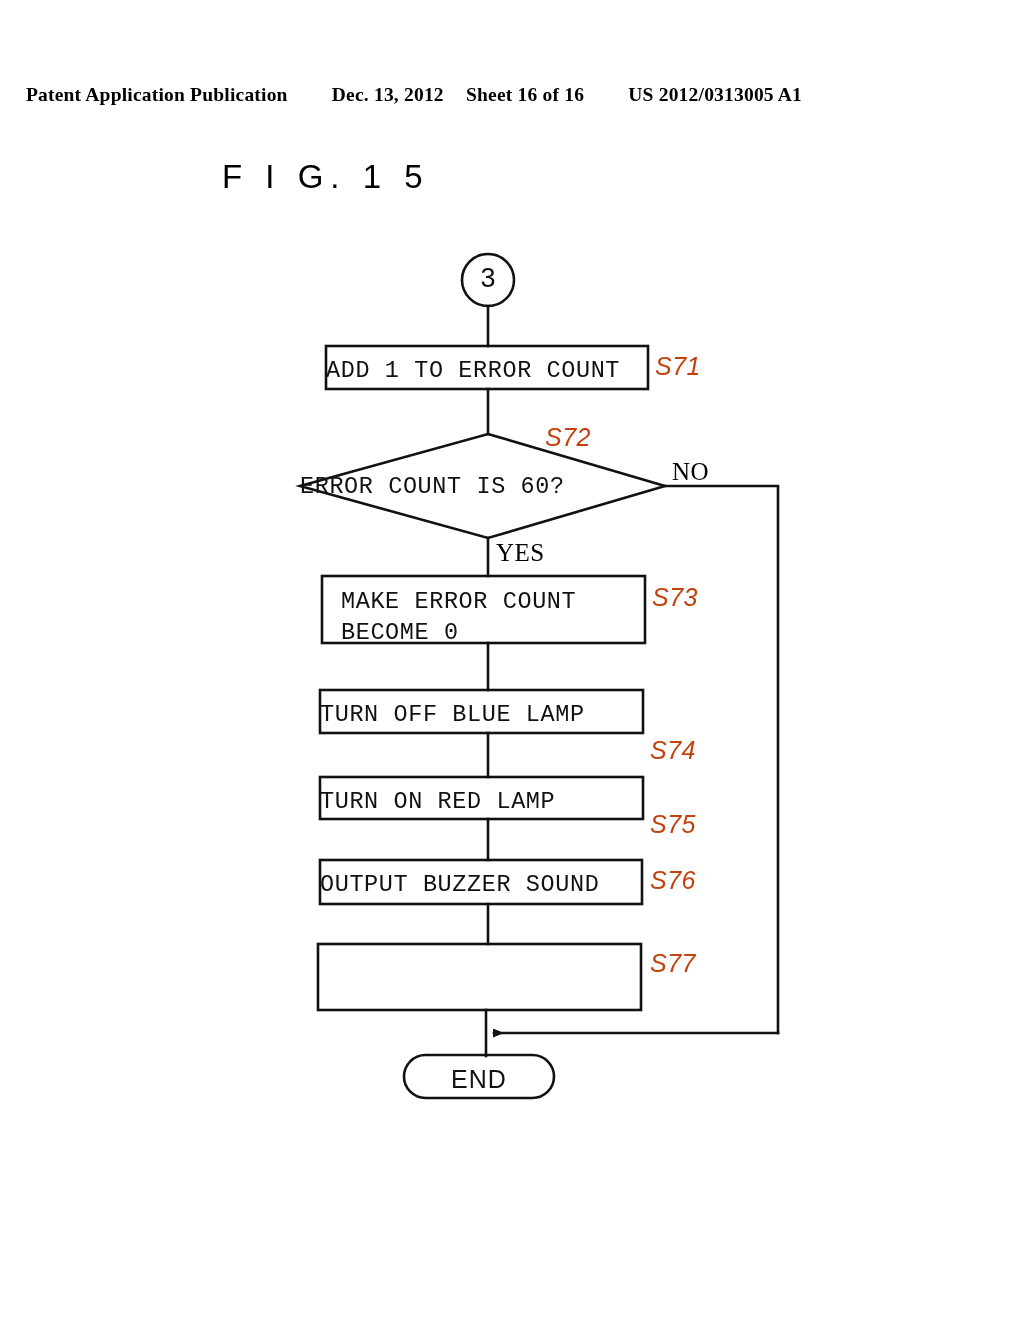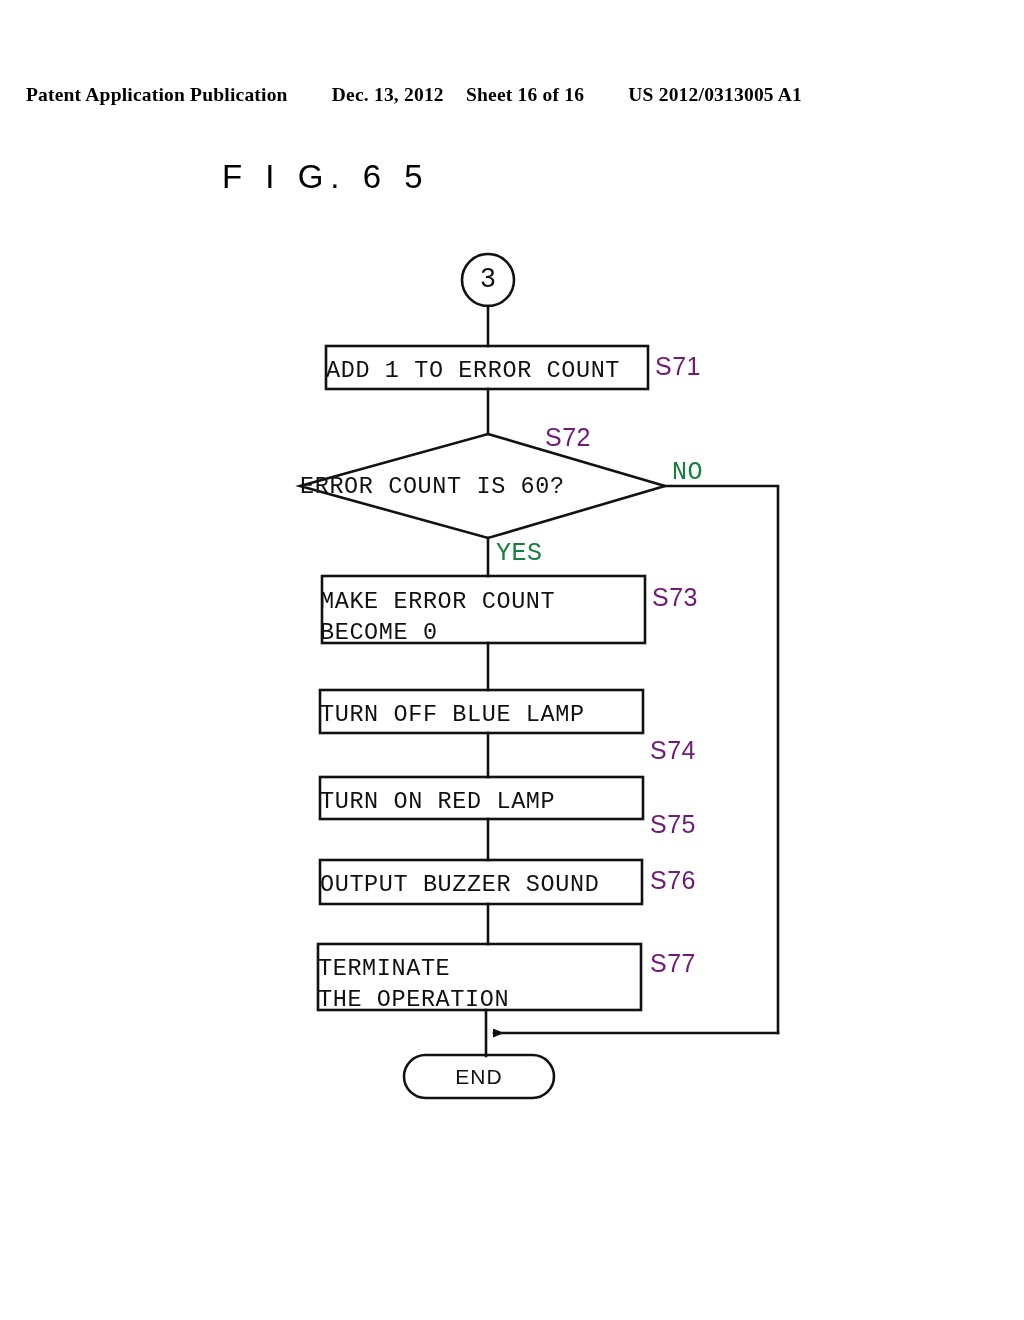--- a/index.html
+++ b/index.html
@@ -71,63 +71,64 @@
     line-height: 31px;
     color: #111;
     white-space: pre;
     pointer-events: none;
   }
   .step-label {
     position: absolute;
     font-family: "Liberation Sans", sans-serif;
     font-size: 25px;
     letter-spacing: 0.5px;
-    color: #701a75;
-    white-space: nowrap;
+    color: #c2410c;
+    white-space: nowrap;
+    font-style: italic;
   }
   .branch-label {
     position: absolute;
-    font-family: Liberation Mono, monospace;
+    font-family: Liberation Serif, serif;
     font-size: 25px;
     letter-spacing: 0.5px;
-    color: #15803d;
+    color: #000000;
     white-space: nowrap;
   }
   .connector-text {
     position: absolute;
     font-family: "Liberation Sans", sans-serif;
     font-size: 27px;
     color: #111;
     text-align: center;
     white-space: nowrap;
   }
   .term-text {
     position: absolute;
     font-family: "Liberation Sans", sans-serif;
-    font-size: 21px;
+    font-size: 25px;
     letter-spacing: 1px;
     text-align: center;
     color: #111;
     white-space: nowrap;
   }
 </style>
 </head>
 <body>
 
 <div id="page-header">
   <span class="seg">Patent Application Publication</span>
   <span class="gap-lg"></span>
   <span class="seg">Dec. 13, 2012</span>
   <span class="gap-sm"></span>
   <span class="seg">Sheet 16 of 16</span>
   <span class="gap-lg"></span>
   <span class="seg">US 2012/0313005 A1</span>
 </div>
 
-<div id="fig-title">F I G.  6 5</div>
+<div id="fig-title">F I G.  1 5</div>
 
 <div id="flowchart">
 
   <svg id="flow-svg" viewBox="0 0 1024 1320">
     <defs>
       <marker id="arrowhead" markerWidth="11" markerHeight="9" refX="10" refY="4.5" orient="auto" markerUnits="userSpaceOnUse">
         <path d="M0,4.5 L11,0 L11,9 Z" fill="#111"></path>
       </marker>
     </defs>
 
@@ -175,32 +176,30 @@
   <div class="connector-text" style="left:468px; top:263px; width:40px;">3</div>
 
   <div class="node-text" style="left:326px; top:355px; width:322px;">ADD 1 TO ERROR COUNT</div>
   <div class="step-label" style="left:655px; top:352px;">S71</div>
 
   <div class="node-text" style="left:300px; top:471px; width:365px;">ERROR COUNT IS 60?</div>
   <div class="step-label" style="left:545px; top:423px;">S72</div>
   <div class="branch-label" style="left:672px; top:458px;">NO</div>
   <div class="branch-label" style="left:496px; top:539px;">YES</div>
 
-  <div class="node-text" style="left:320px; top:586px; width:323px;">MAKE ERROR COUNT
+  <div class="node-text" style="left:341px; top:586px; width:323px;">MAKE ERROR COUNT
 BECOME 0</div>
   <div class="step-label" style="left:652px; top:583px;">S73</div>
 
   <div class="node-text" style="left:320px; top:699px; width:323px;">TURN OFF BLUE LAMP</div>
   <div class="step-label" style="left:650px; top:694px;margin-top:42px;">S74</div>
 
   <div class="node-text" style="left:320px; top:786px; width:309px;">TURN ON RED LAMP</div>
   <div class="step-label" style="left:650px; top:797px;margin-top:13px;">S75</div>
 
   <div class="node-text" style="left:320px; top:869px; width:388px;">OUTPUT BUZZER SOUND</div>
   <div class="step-label" style="left:650px; top:866px;">S76</div>
 
-  <div class="node-text" style="left:318px; top:953px; width:323px;">TERMINATE
-THE OPERATION</div>
   <div class="step-label" style="left:650px; top:949px;">S77</div>
 
   <div class="term-text" style="left:404px; top:1065px; width:150px;">END</div>
 
 </div>
 
 </body></html>

